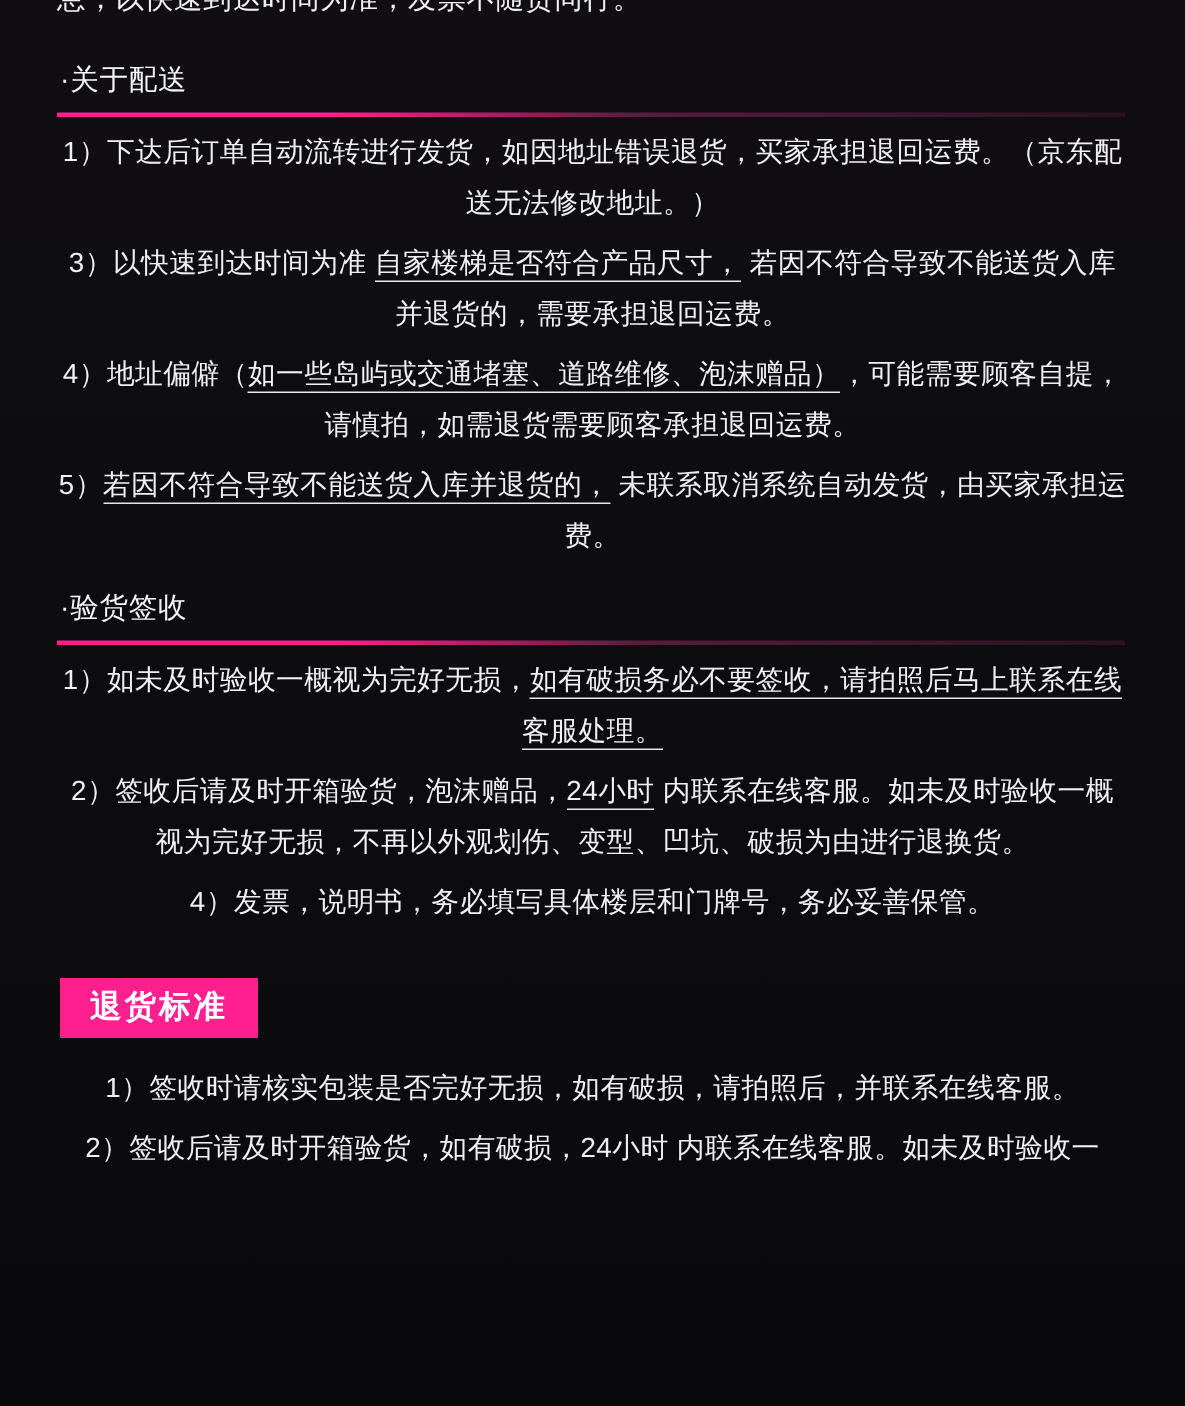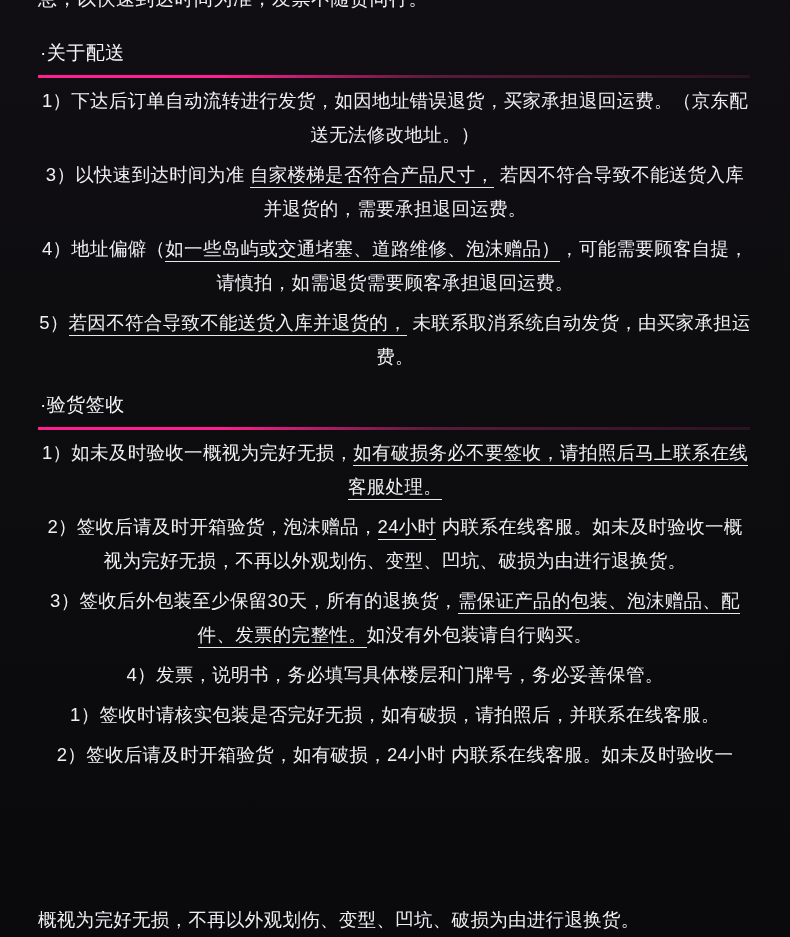--- a/index.html
+++ b/index.html
@@ -128,36 +128,31 @@
       <div class="sec-head">·验货签收</div>
       <div class="sec-rule"></div>
 
       <p class="item">
         <span>1）</span><span>如未及时验收一概视为完好无损，</span><span class="u">如有破损务必不要签收，请拍照后马上联系在线客服处理。</span>
       </p>
       <p class="item">
         <span>2）</span><span>签收后请及时开箱验货，泡沫赠品，</span><span class="u">24小时</span><span> 内联系在线客服。如未及时验收一概视为完好无损，不再以外观划伤、变型、凹坑、破损为由进行退换货。</span>
       </p>
       <p class="item">
-        <span>3）</span><span>签收后外包装至少保留30天，所有的退换货，</span><span class="u">需保证产品的包装、泡沫赠品、配件、发票的完整性。</span><span>如没有外包装请自行购买。</span>
-      </p>
-      <p class="item">
         <span>4）</span><span>发票，说明书，务必填写具体楼层和门牌号，务必妥善保管。</span>
       </p>
     </div>
 
     <div>
+      <div class="badge">退货标准</div>
 
       <p class="item">
         <span>1）</span><span>签收时请核实包装是否完好无损，如有破损，请拍照后，并联系在线客服。</span>
       </p>
       <p class="item">
         <span>2）</span><span>签收后请及时开箱验货，如有破损，24小时 内联系在线客服。如未及时验收一</span>
       </p>
     </div>
 
   </div>
 
-  <div class="bottom-fade">
-    <p>概视为完好无损，不再以外观划伤、变型、凹坑、破损为由进行退换货。</p>
-  </div>
 
 </div>
 
 </body></html>

